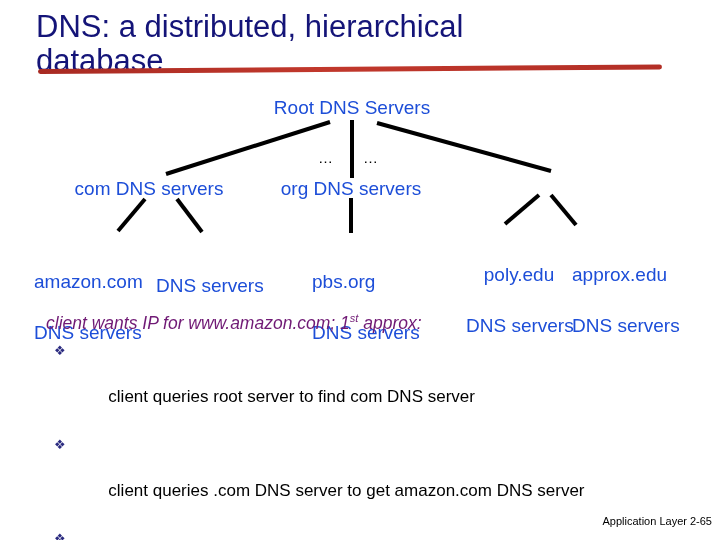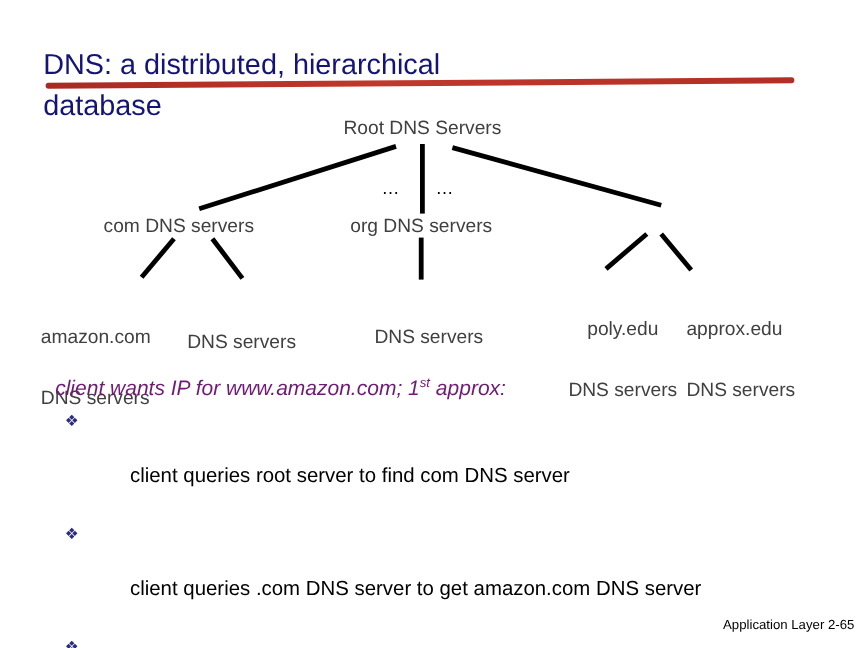--- a/index.html
+++ b/index.html
@@ -15,27 +15,26 @@
     font-family: "Liberation Sans", sans-serif;
     color: #000000;
   }
 
   
   #slide-title {
     position: absolute;
     left: 36px;
     top: 10px;
     width: 640px;
-    font-size: 24px;
+    font-size: 31px;
     line-height: 34px;
     color: #141478;
     font-weight: normal;
     letter-spacing: 0px;
     white-space: pre-wrap;
-    margin-top: 28px;
   }
 
   
   #title-rule {
     position: absolute;
     left: 38px;
     top: 69px;
     width: 624px;
     height: 5px;
     background: linear-gradient(to right, #a82a22, #c1382c 45%, #b32f26);
@@ -47,23 +46,23 @@
   
   #tree {
     position: absolute;
     left: 0;
     top: 0;
     width: 720px;
     height: 300px;
   }
   .node {
     position: absolute;
-    font-size: 16px;
+    font-size: 19px;
     line-height: 17px;
-    color: #404040;
+    color: #1d4ed8;
     white-space: pre;
   }
   .node.center { text-align: center; }
 
   #node-root        { left: 272px; top: 99px; width: 160px; }
   #node-com         { left: 64px;  top: 180px; width: 170px; }
   #node-org         { left: 266px; top: 180px; width: 170px; }
   #node-edu         { left: 468px; top: 180px; width: 170px; }
 
   #node-yahoo       { left: 34px;  top: 239px; width: 120px; text-align: left; }
@@ -177,20 +176,21 @@
   <div class="node" id="node-yahoo">
     <div>amazon.com</div>
     <div>DNS servers</div>
   </div>
 
   <div class="node" id="node-amazon">
     <div>DNS servers</div>
   </div>
 
   <div class="node" id="node-pbs">
+    <div>pbs.org</div>
     <div>DNS servers</div>
   </div>
 
   <div class="node" id="node-poly">
     <div>poly.edu</div>
     <div>DNS servers</div>
   </div>
 
   <div class="node" id="node-umass">
     <div>approx.edu</div>

